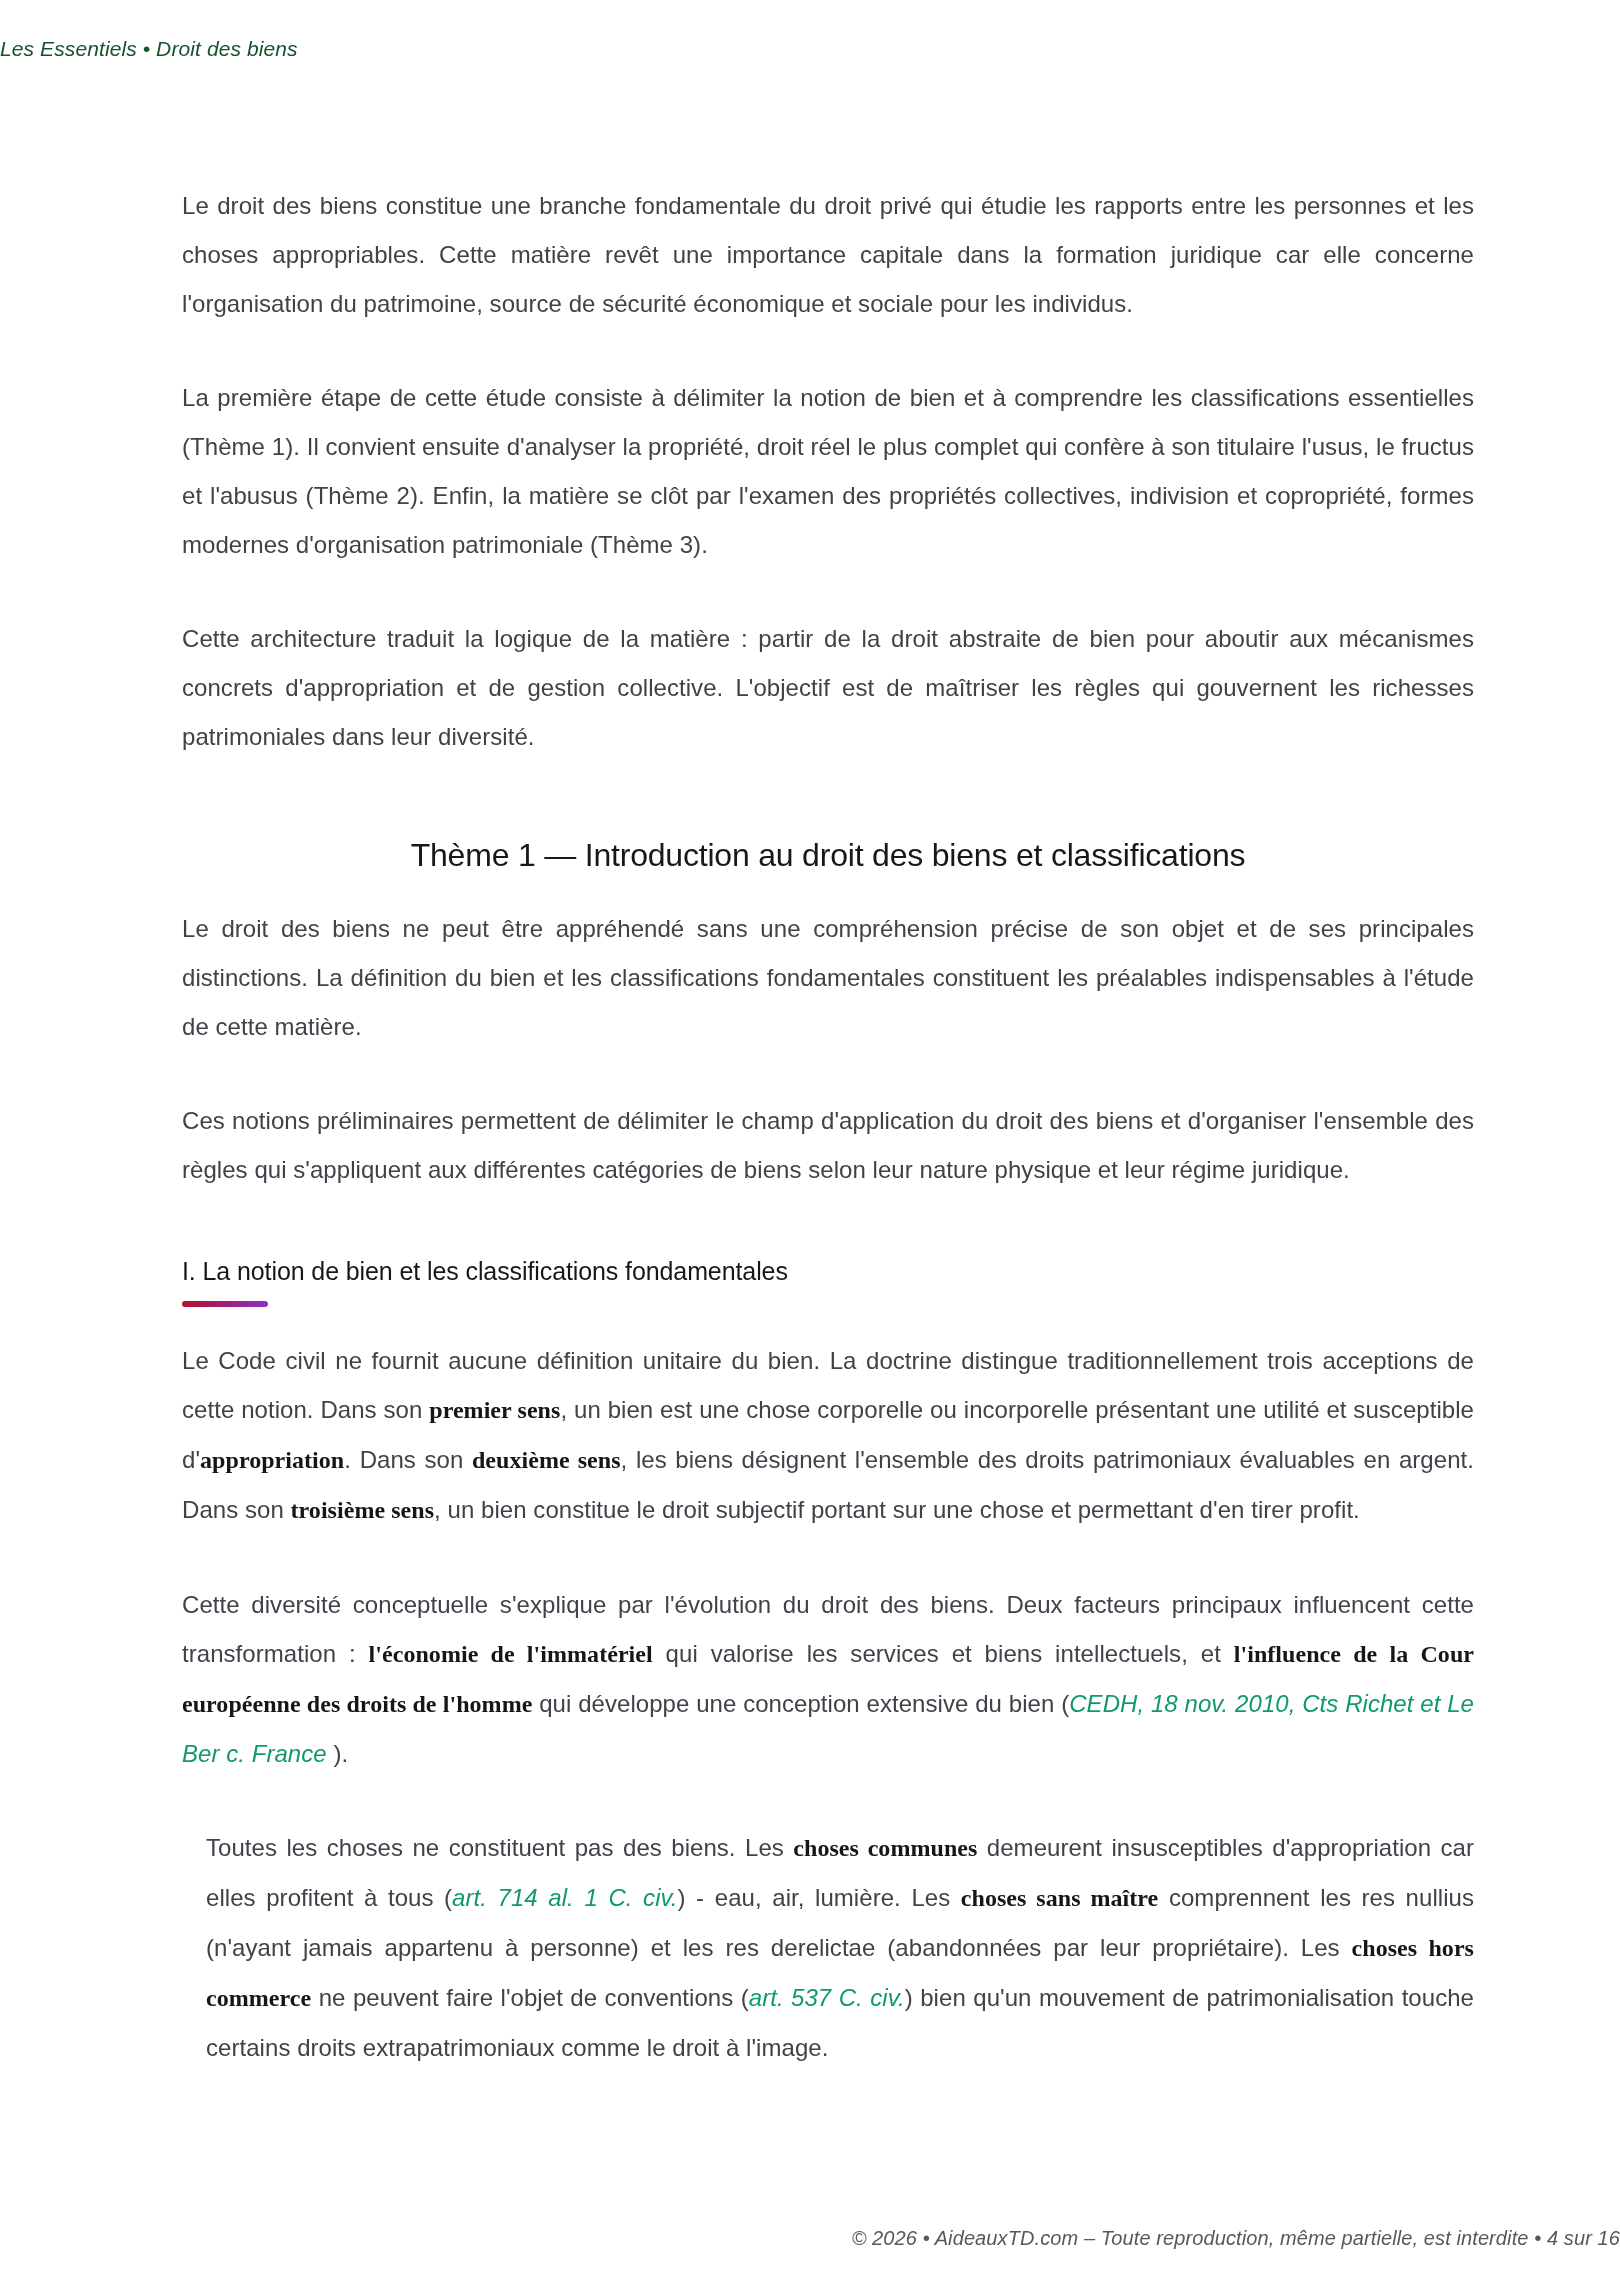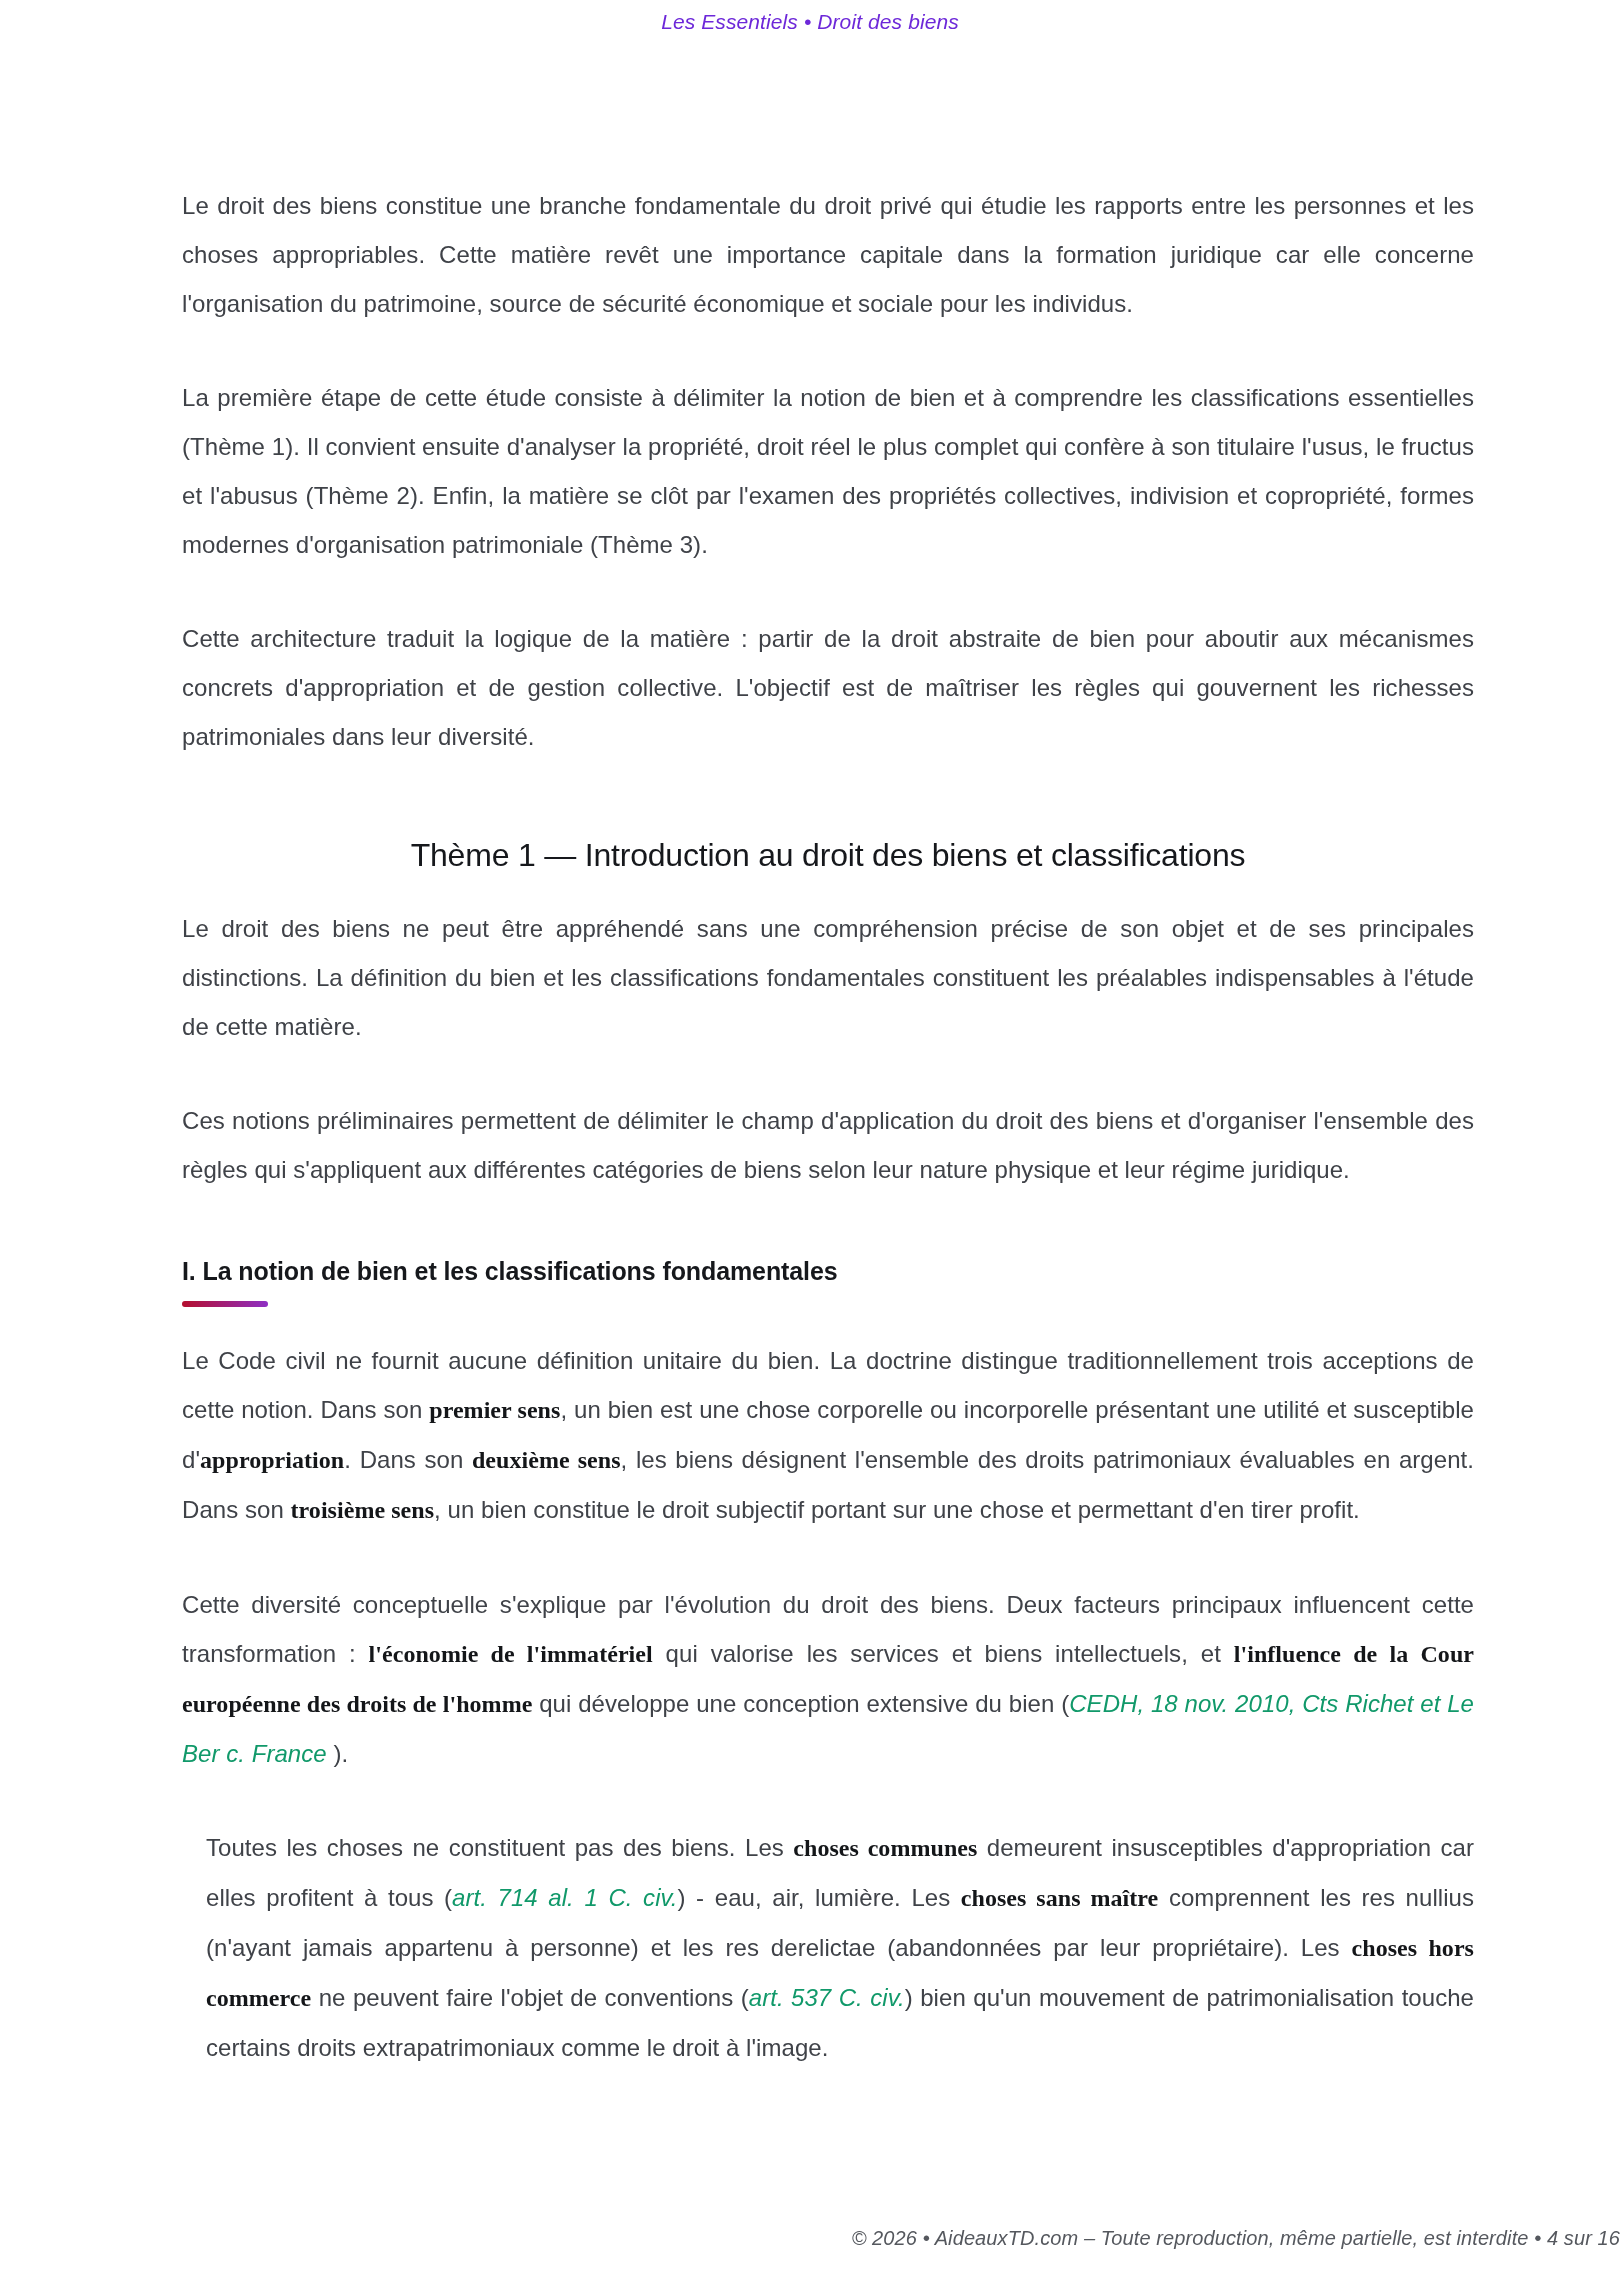--- a/index.html
+++ b/index.html
@@ -20,28 +20,27 @@
     height: 2293px;
     margin: 0 auto;
     background: #ffffff;
     box-sizing: border-box;
     overflow: hidden;
   }
 
   
   .running-header {
     position: absolute;
-    top: 10px;
+    top: 37px;
     left: 0;
     right: 0;
-    text-align: center;
     font-style: italic;
     font-size: 21px;
     letter-spacing: 0.1px;
-    color: #6d28d9;
+    color: #14532d;
   }
 
   
   .content {
     position: absolute;
     top: 181px;
     left: 182px;
     width: 1292px;
   }
 
@@ -64,21 +63,21 @@
     font-weight: 400;
     color: #16181c;
     letter-spacing: -0.2px;
     text-align: center;
   }
 
   h3.section-heading {
     margin: 61px 0 0 0;
     font-size: 25px;
     line-height: 1.3;
-    font-weight: 700;
+    font-weight: 400;
     color: #16181c;
     letter-spacing: -0.1px;
   }
 
   .heading-rule {
     width: 86px;
     height: 5.9px;
     margin: 13.7px 0 29px 0;
     border-radius: 2.9px;
     background: linear-gradient(90deg, #b40f2e 0%, #8e2fc4 100%);

